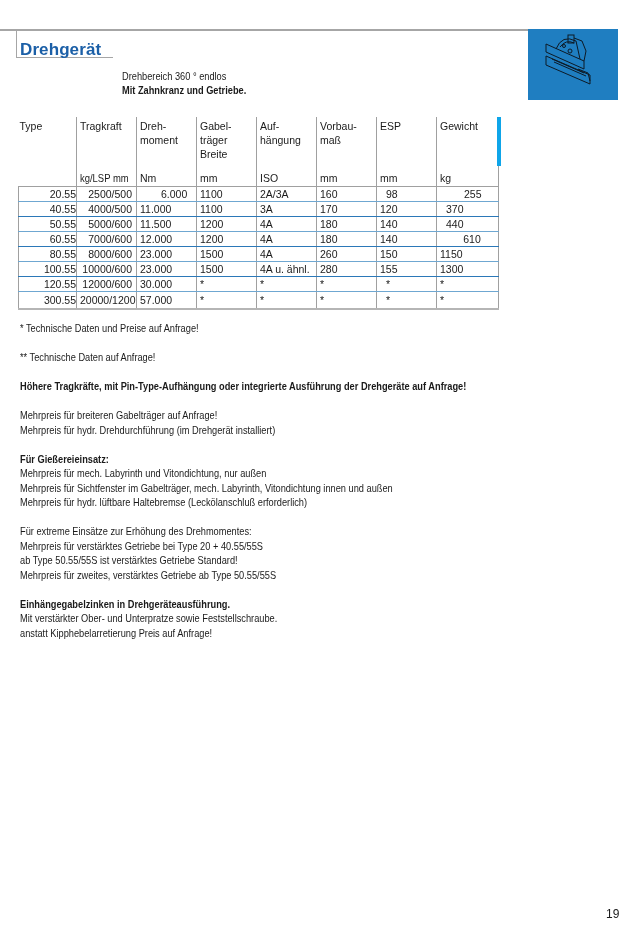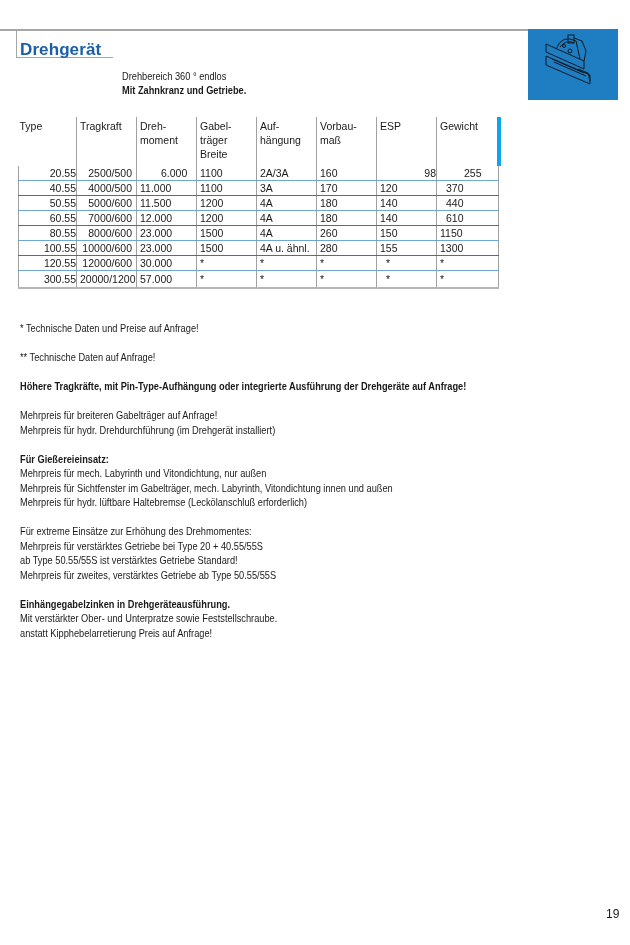--- a/index.html
+++ b/index.html
@@ -106,30 +106,40 @@
     <tr>
       <th><span>Type</span></th>
       <th><span>Tragkraft</span></th>
       <th><span>Dreh-</span><br><span>moment</span></th>
       <th><span>Gabel-</span><br><span>träger</span><br><span>Breite</span></th>
       <th><span>Auf-</span><br><span>hängung</span></th>
       <th><span>Vorbau-</span><br><span>maß</span></th>
       <th><span>ESP</span></th>
       <th><span>Gewicht</span></th>
     </tr>
+    <tr class="units">
+      <td></td>
+      <td><span class="shrink">kg/LSP mm</span></td>
+      <td>Nm</td>
+      <td>mm</td>
+      <td>ISO</td>
+      <td>mm</td>
+      <td>mm</td>
+      <td>kg</td>
+    </tr>
   </thead>
   <tbody id="table-body">
       <tr>
         <td>20.55</td>
         <td class="num-r">2500/500</td>
         <td style="padding-left: 24px;">6.000</td>
         <td>1100</td>
         <td>2A/3A</td>
         <td>160</td>
-        <td style="padding-left: 9px; text-align: right;">98</td>
+        <td style="padding-left: 9px;">98</td>
         <td style="padding-left: 27px;">255</td>
       </tr>
       <tr>
         <td>40.55</td>
         <td class="num-r">4000/500</td>
         <td>11.000</td>
         <td>1100</td>
         <td>3A</td>
         <td>170</td>
         <td>120</td>
@@ -146,21 +156,21 @@
         <td style="padding-left: 9px;">440</td>
       </tr>
       <tr>
         <td>60.55</td>
         <td class="num-r">7000/600</td>
         <td>12.000</td>
         <td>1200</td>
         <td>4A</td>
         <td>180</td>
         <td>140</td>
-        <td style="padding-left: 9px;">610</td>
+        <td style="padding-left: 9px; text-align: center;">610</td>
       </tr>
       <tr>
         <td>80.55</td>
         <td class="num-r">8000/600</td>
         <td>23.000</td>
         <td>1500</td>
         <td>4A</td>
         <td>260</td>
         <td>150</td>
         <td>1150</td>

